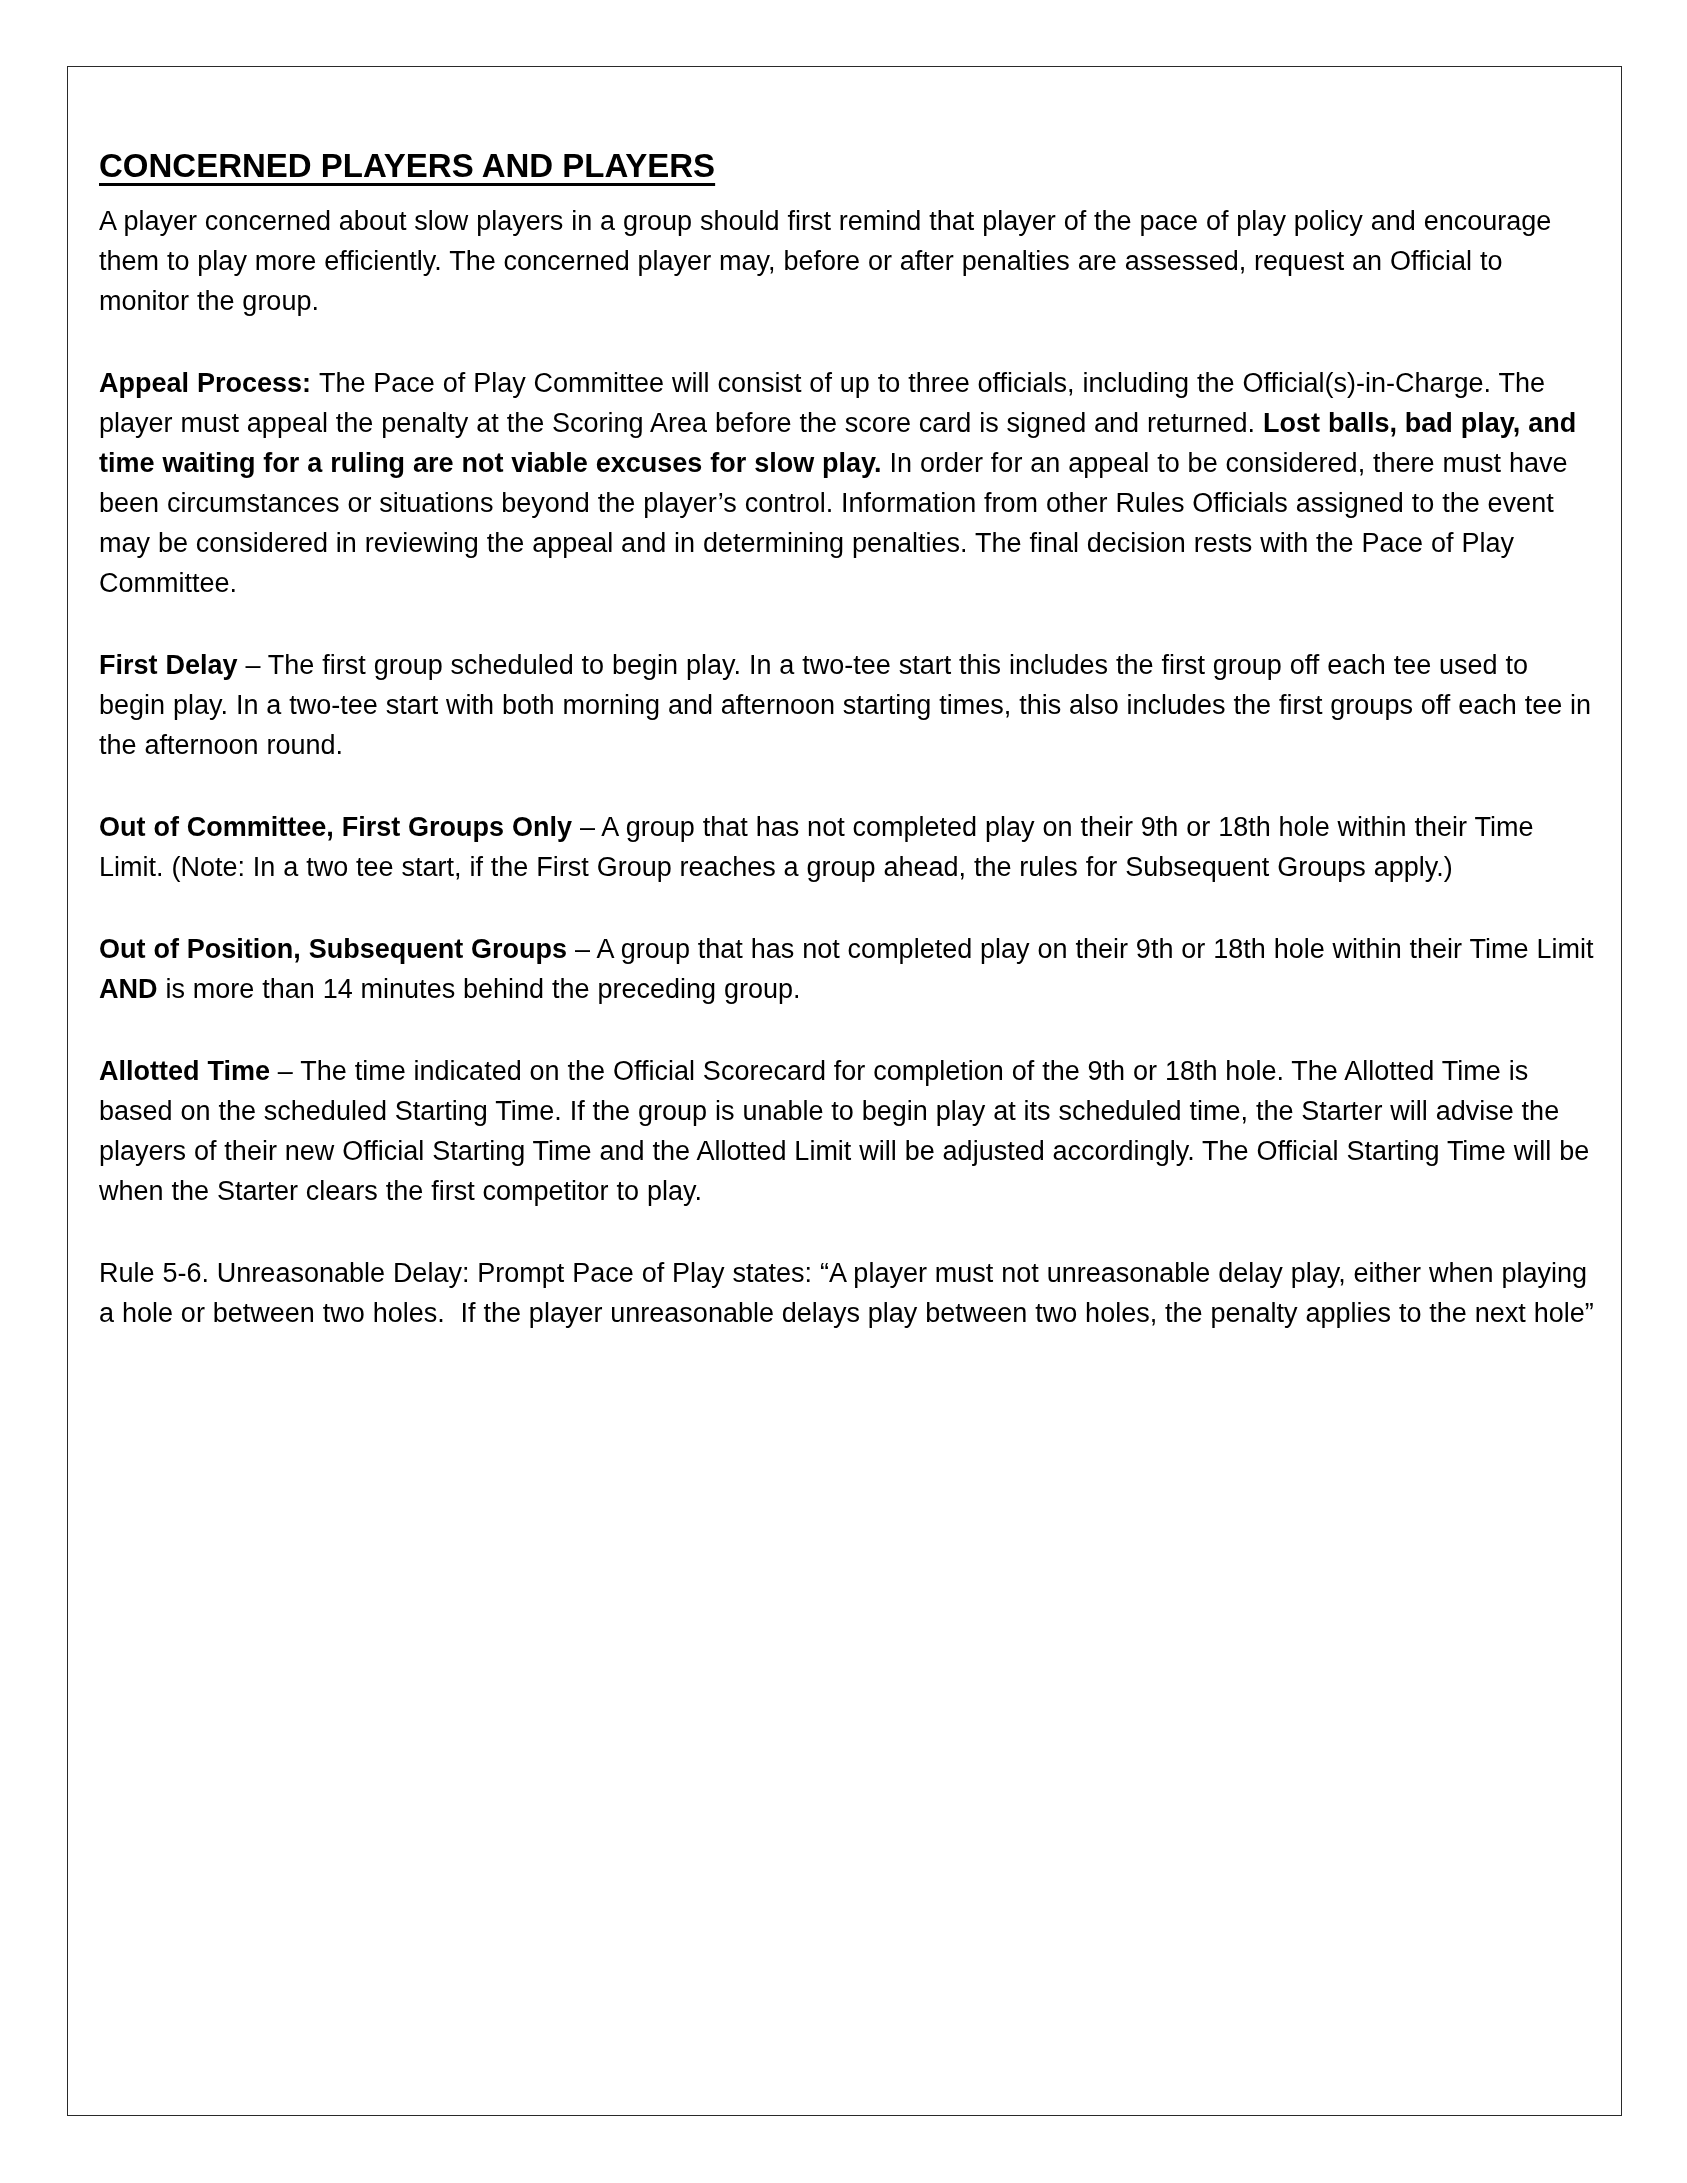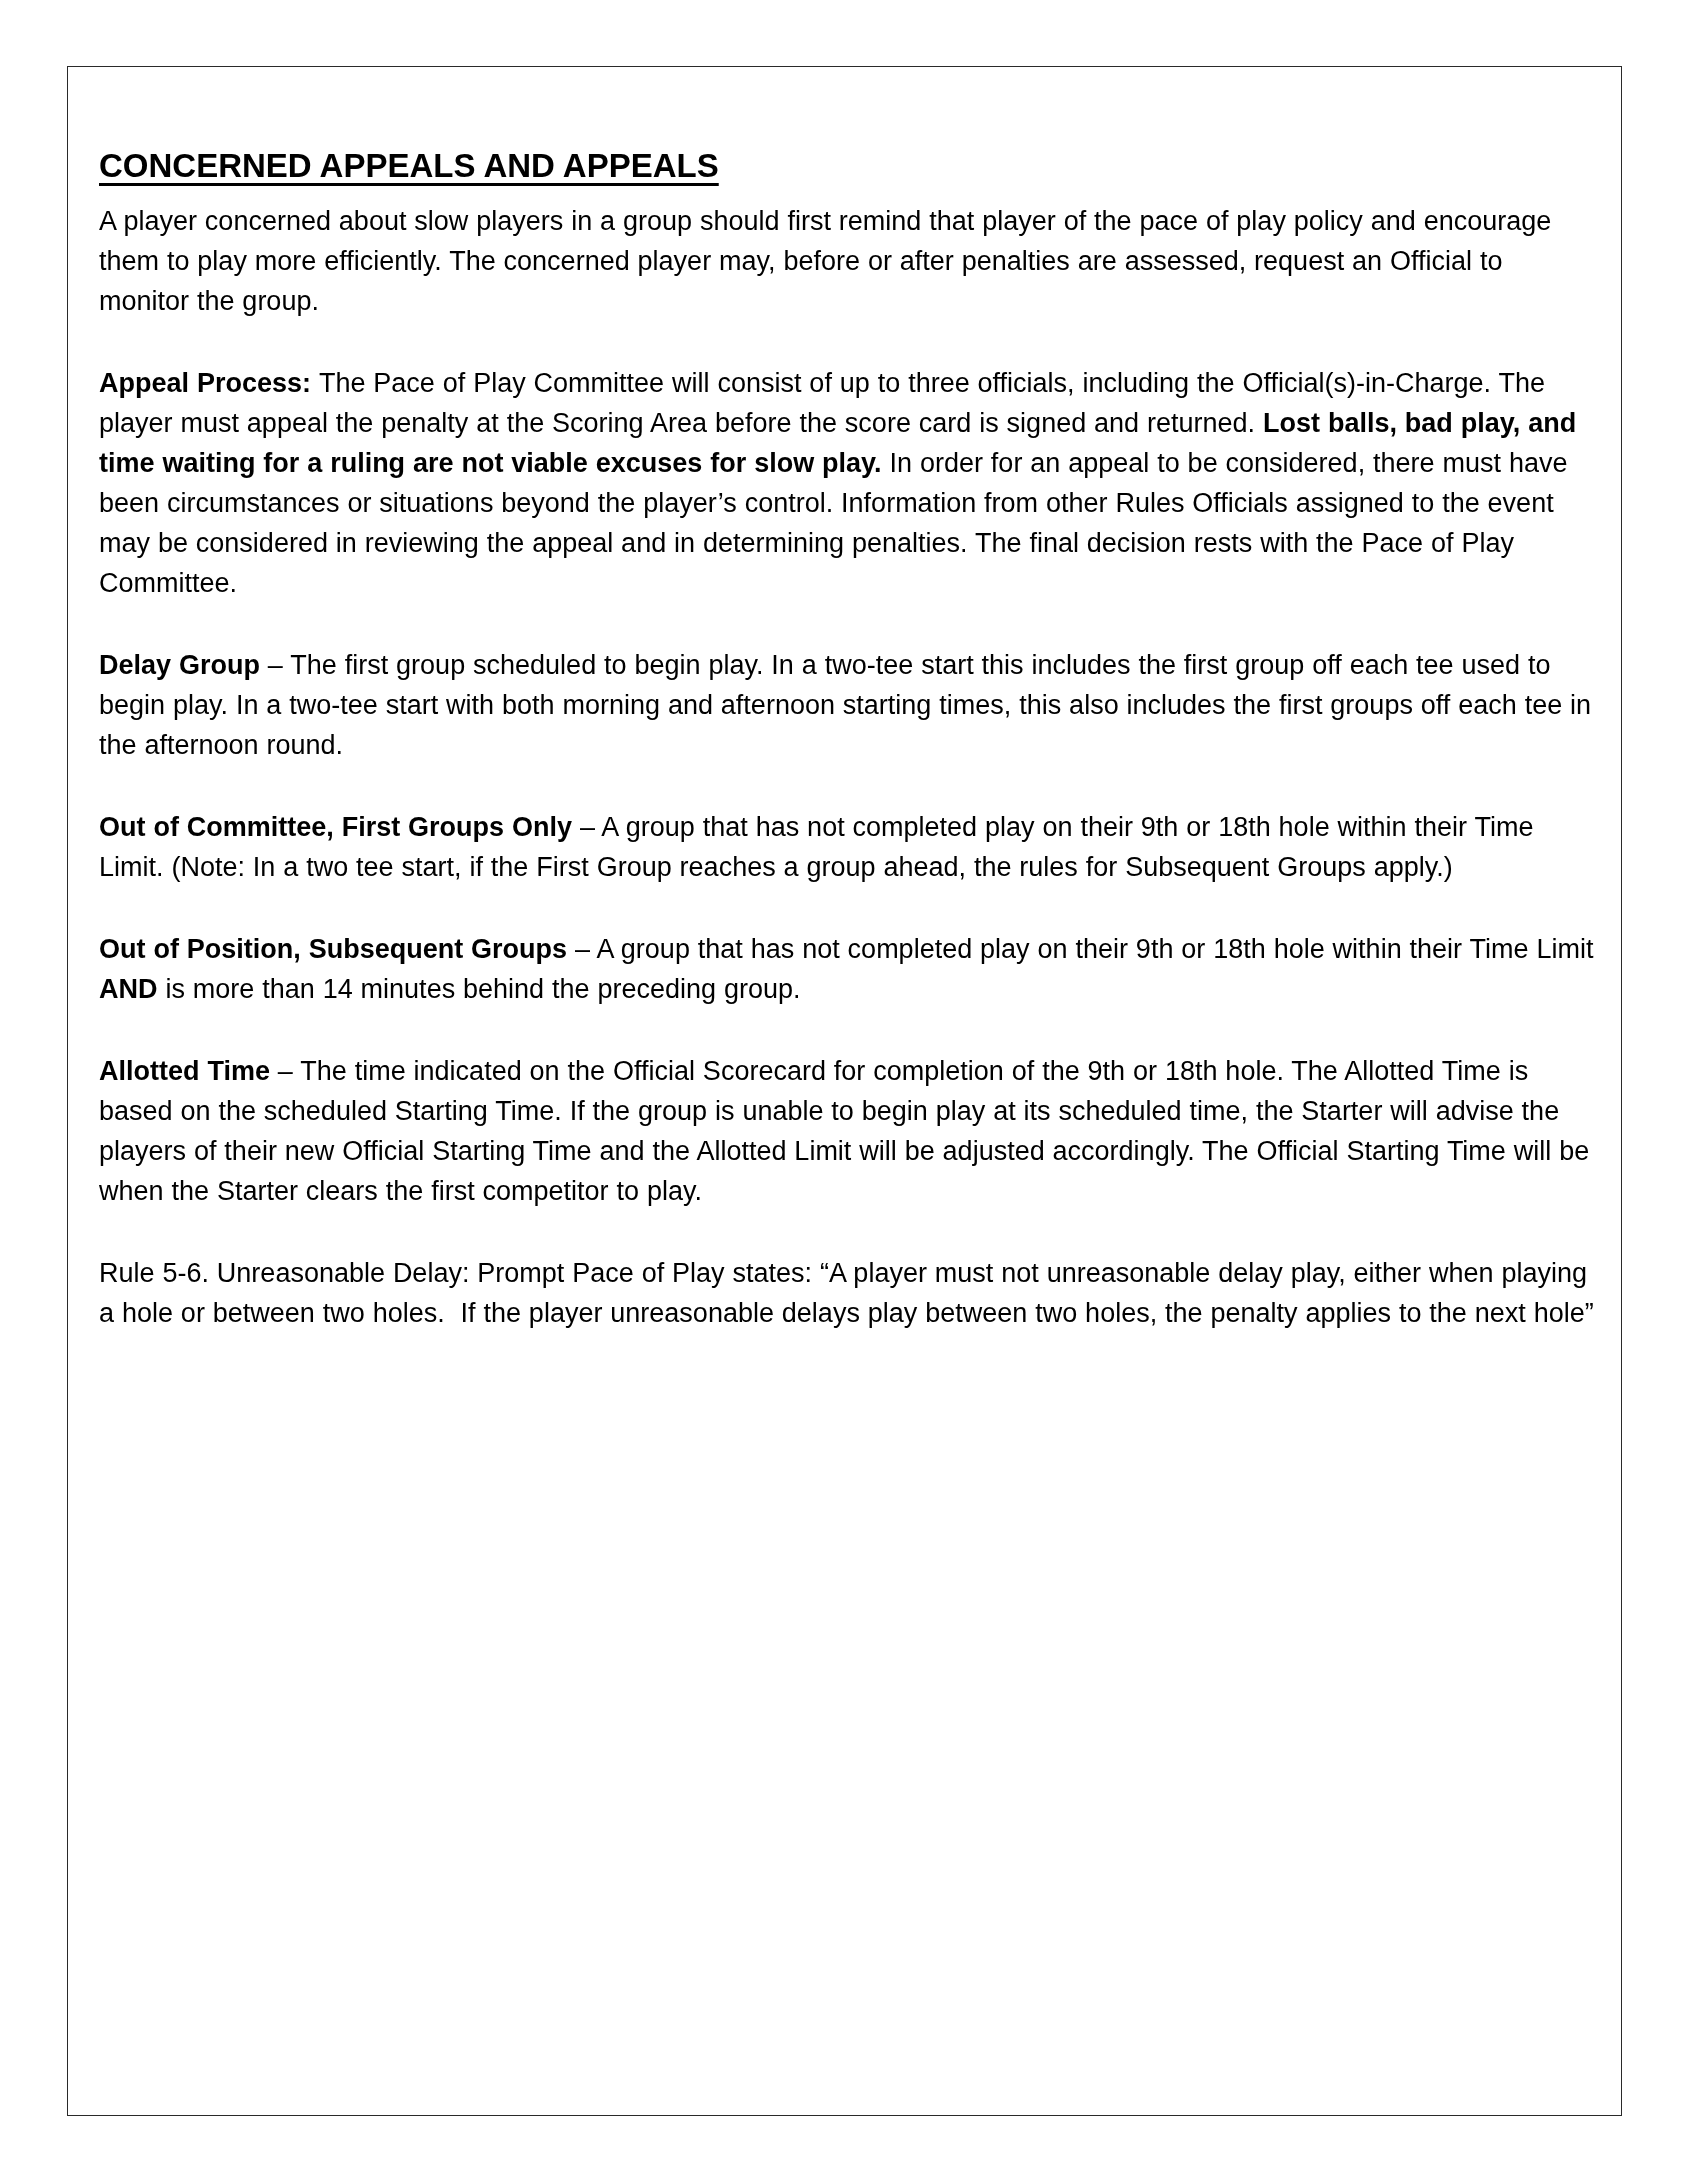--- a/index.html
+++ b/index.html
@@ -47,28 +47,28 @@
   .rule-gap { }
   .run { white-space: pre-wrap; }
 </style>
 </head>
 <body>
 
 <div class="page">
   <div class="frame">
     <div class="content">
 
-      <h2 class="doc-heading">CONCERNED APPEALS AND APPEALS</h2>
+      <h2 class="doc-heading">CONCERNED PLAYERS AND PLAYERS</h2>
 
       <p class="doc-para"><span class="run">A player concerned about slow players in a group should first remind that player of the pace of play policy and encourage them to play more efficiently. The concerned player may, before or after penalties are assessed, request an Official to monitor the group.</span></p>
 
       <p class="doc-para"><span class="run b">Appeal Process: </span><span class="run">The Pace of Play Committee will consist of up to three officials, including the Official(s)-in-Charge. The player must appeal the penalty at the Scoring Area before the score card is signed and returned. </span><span class="run b">Lost balls, bad play, and time waiting for a ruling are not viable excuses for slow play. </span><span class="run">In order for an appeal to be considered, there must have been circumstances or situations beyond the player’s control. Information from other Rules Officials assigned to the event may be considered in reviewing the appeal and in determining penalties. The final decision rests with the Pace of Play Committee.</span></p>
 
 
-      <p class="doc-para"><span class="run b">Delay Group </span><span class="run">– The first group scheduled to begin play. In a two-tee start this includes the first group off each tee used to begin play. In a two-tee start with both morning and afternoon starting times, this also includes the first groups off each tee in the afternoon round.</span></p>
+      <p class="doc-para"><span class="run b">First Delay </span><span class="run">– The first group scheduled to begin play. In a two-tee start this includes the first group off each tee used to begin play. In a two-tee start with both morning and afternoon starting times, this also includes the first groups off each tee in the afternoon round.</span></p>
 
 
       <p class="doc-para"><span class="run b">Out of Committee, First Groups Only </span><span class="run">– A group that has not completed play on their 9th or 18th hole within their Time Limit. (Note: In a two tee start, if the First Group reaches a group ahead, the rules for Subsequent Groups apply.)</span></p>
 
       <p class="doc-para"><span class="run b">Out of Position, Subsequent Groups </span><span class="run">– A group that has not completed play on their 9th or 18th hole within their Time Limit </span><span class="run b">AND</span><span class="run"> is more than 14 minutes behind the preceding group.</span></p>
 
       <p class="doc-para"><span class="run b">Allotted Time </span><span class="run">– The time indicated on the Official Scorecard for completion of the 9th or 18th hole. The Allotted Time is based on the scheduled Starting Time. If the group is unable to begin play at its scheduled time, the Starter will advise the players of their new Official Starting Time and the Allotted Limit will be adjusted accordingly. The Official Starting Time will be when the Starter clears the first competitor to play.</span></p>
 
 
       <p class="doc-para rule-gap"><span class="run">Rule 5-6. Unreasonable Delay: Prompt Pace of Play states: “A player must not unreasonable delay play, either when playing a hole or between two holes.  If the player unreasonable delays play between two holes, the penalty applies to the next hole”</span></p>

